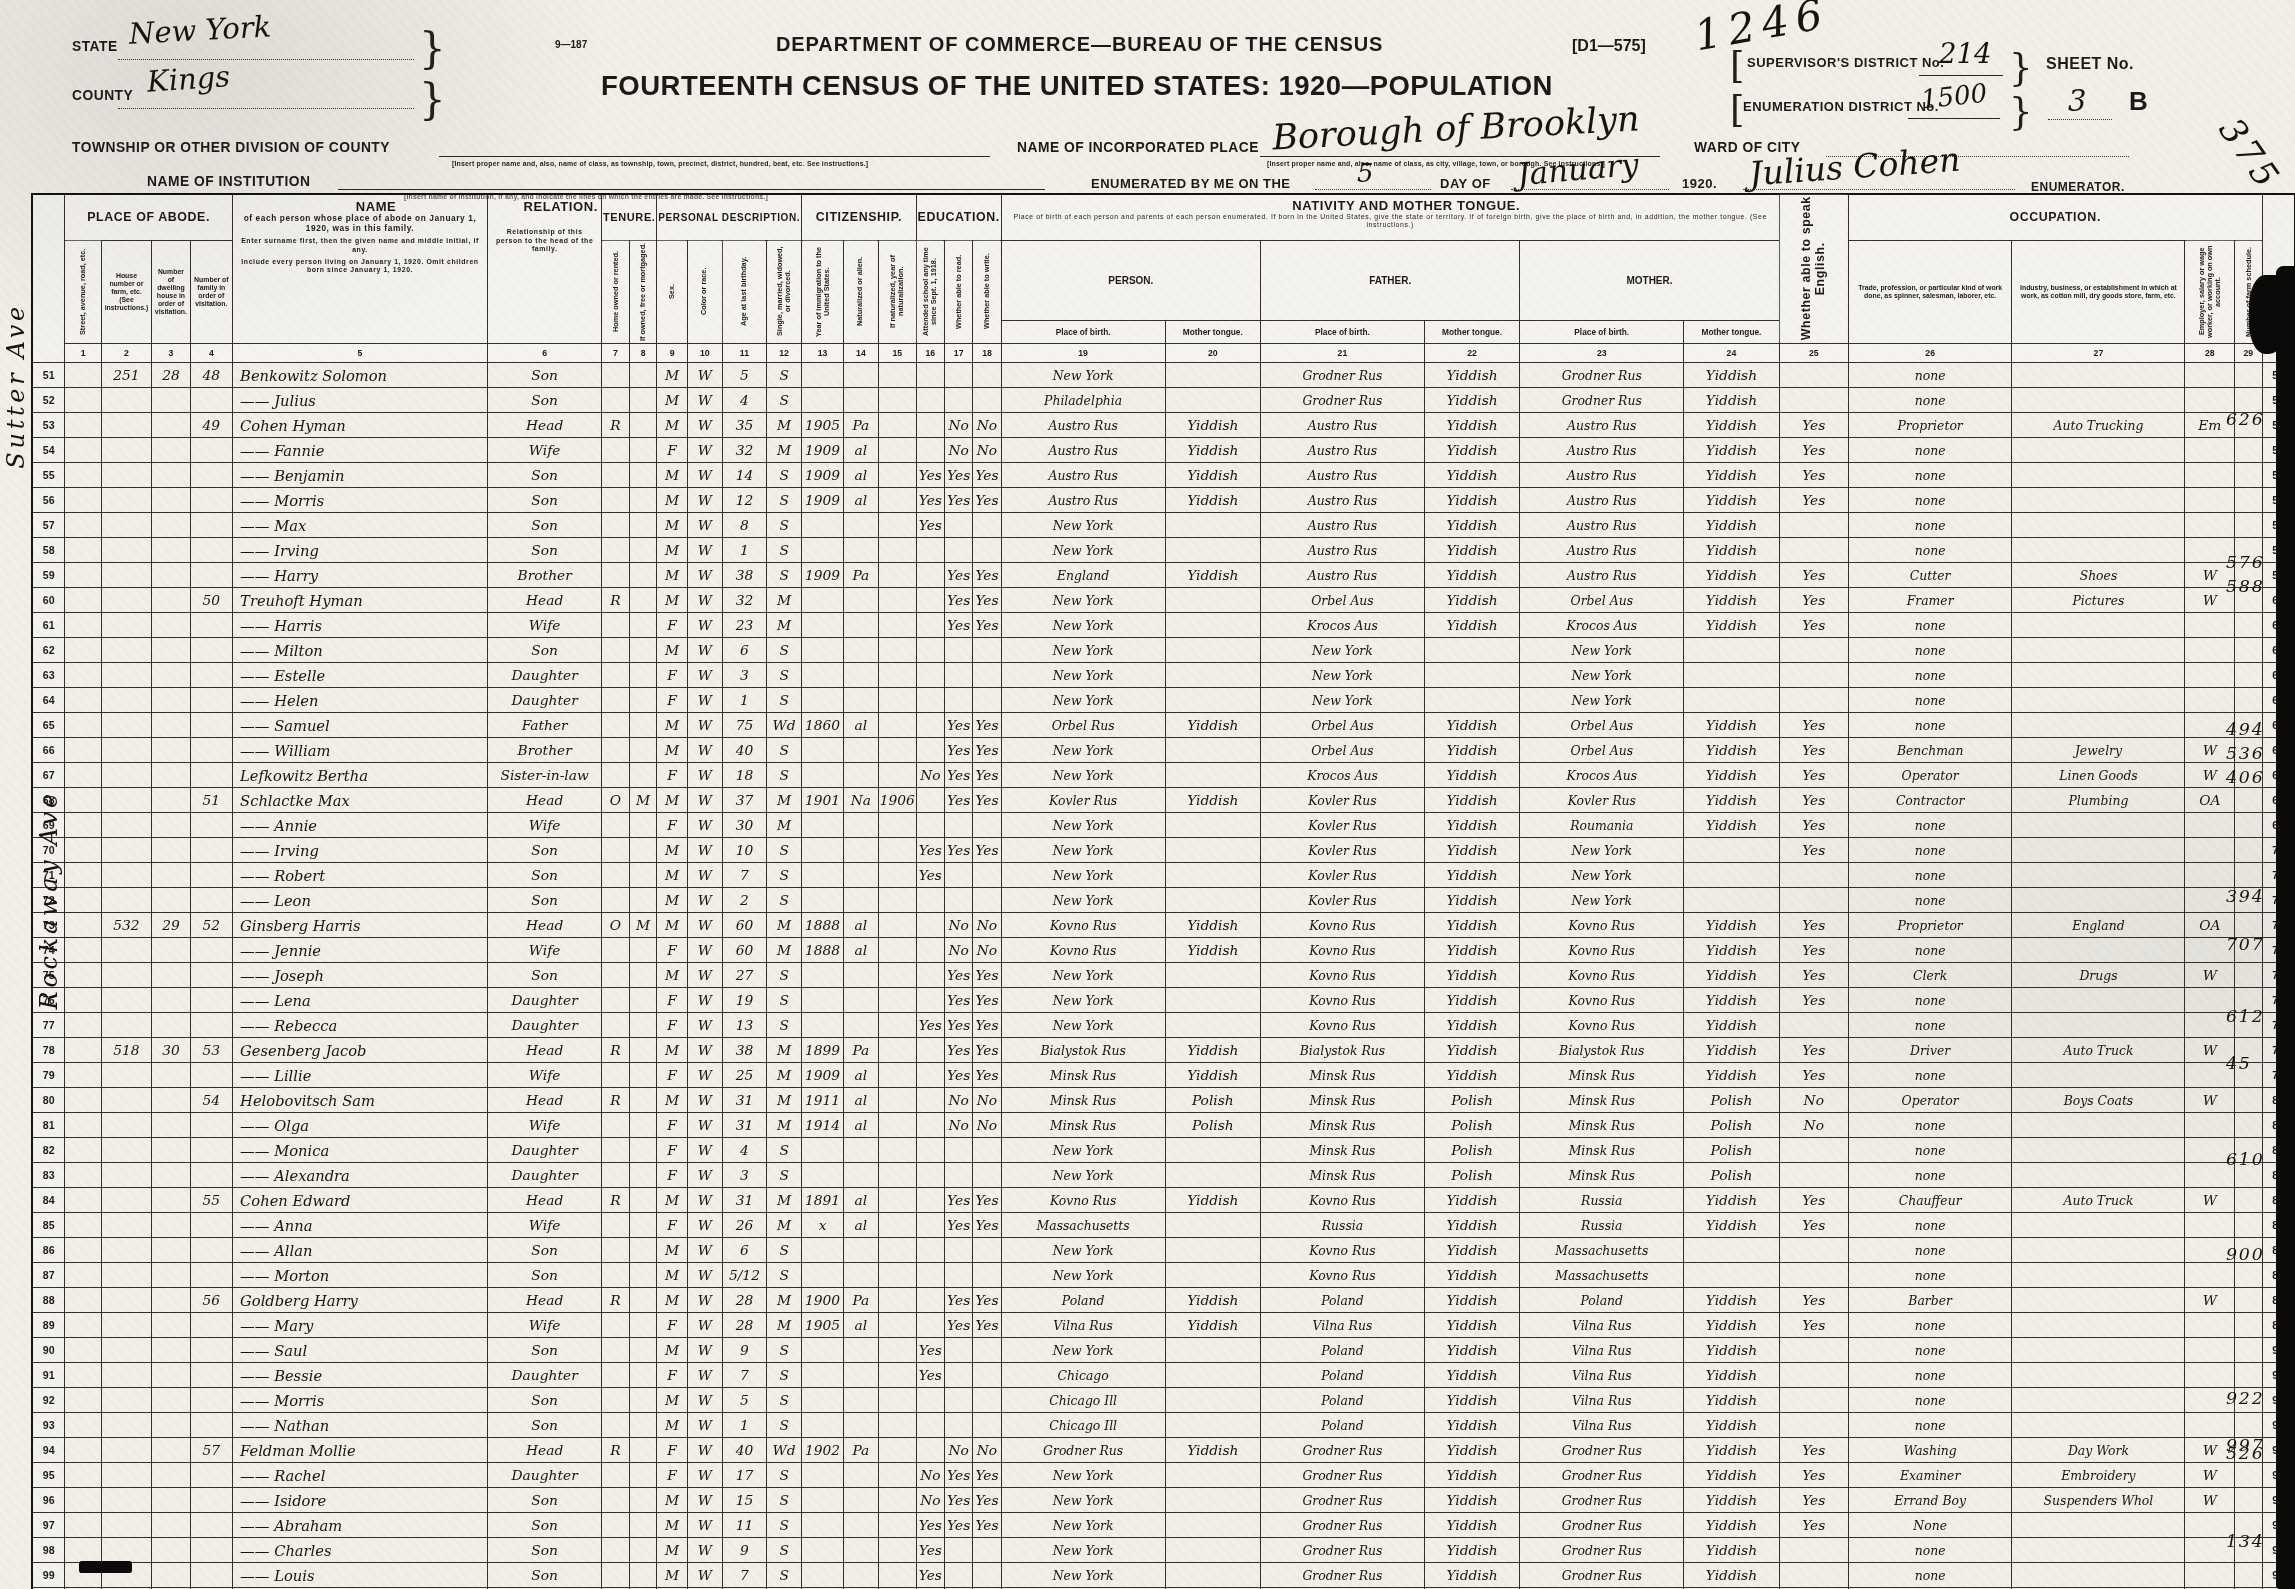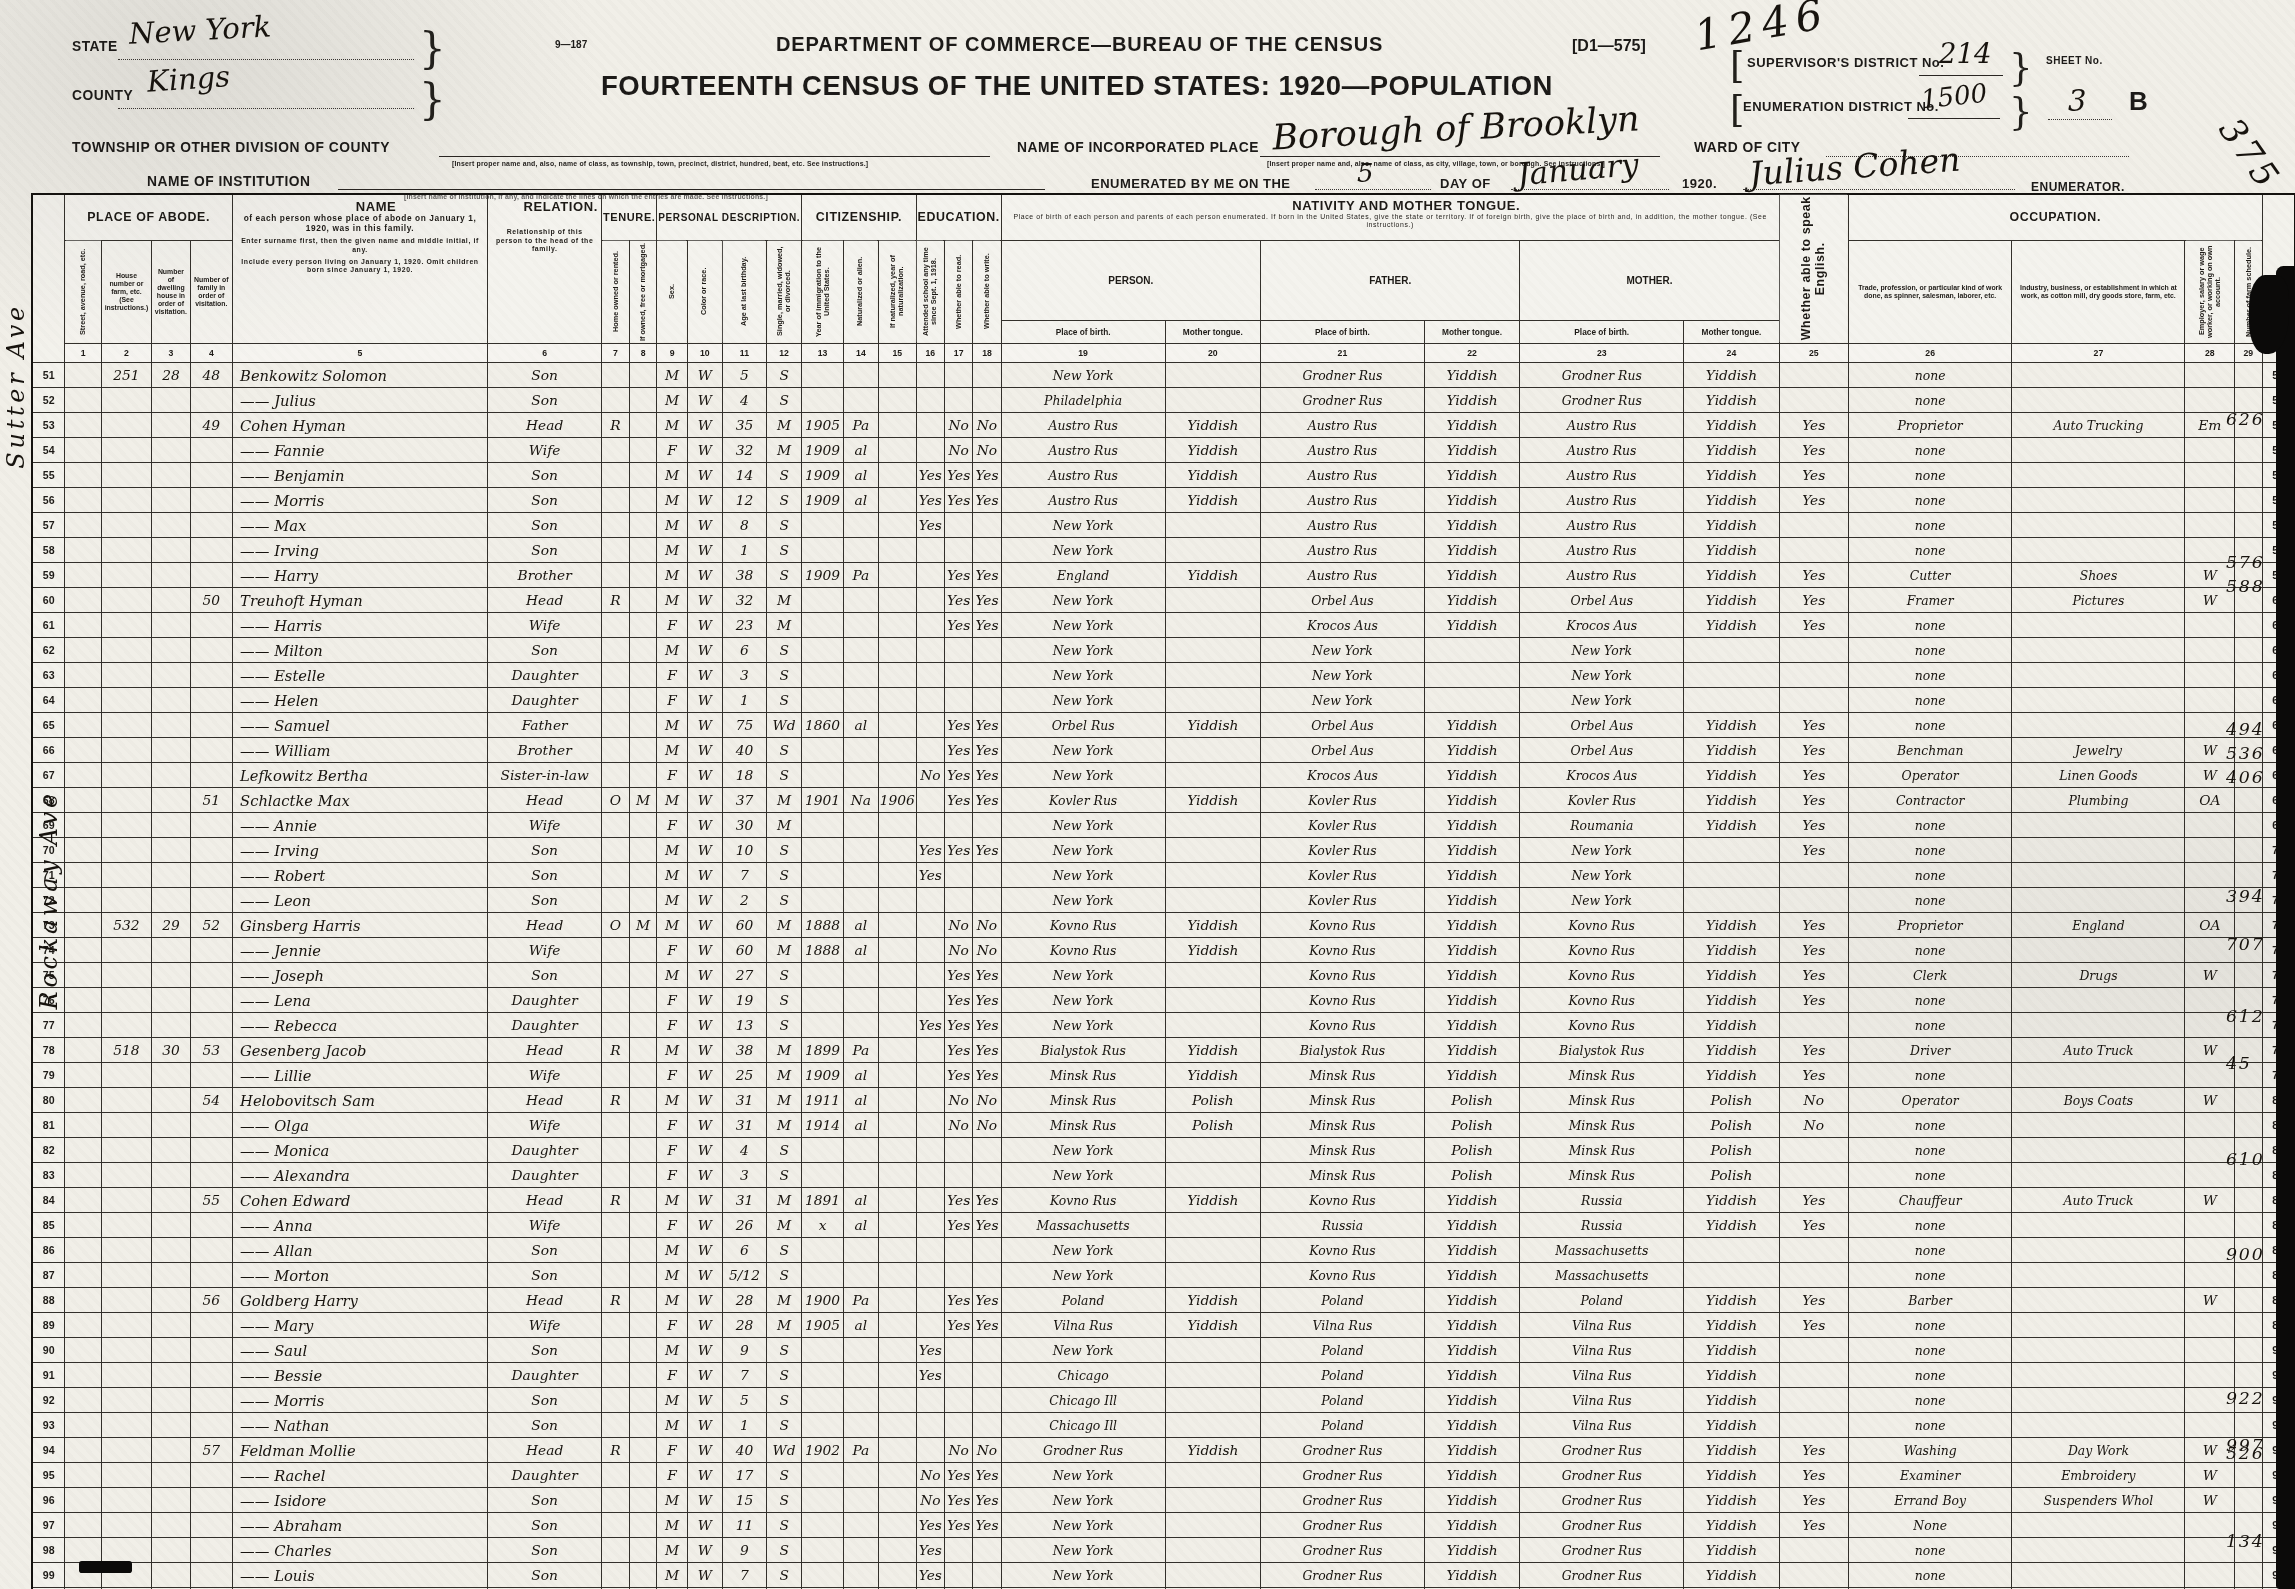--- a/index.html
+++ b/index.html
@@ -64,21 +64,21 @@
     <span class="p" style="left:1536px;top:37px;font-size:16px;font-weight:bold;margin-left:36px;">[D1—575]</span>
     <span class="p" style="left:601px;top:70px;font-size:27.5px;font-weight:bold;letter-spacing:0.5px;">FOURTEENTH CENSUS OF THE UNITED STATES: 1920—POPULATION</span>
 
     <span class="p hw" style="left:1694px;top:0px;font-size:42px;transform:rotate(-10deg);letter-spacing:7.3px;">1246</span>
 
     <span class="p brace" style="left:1730px;top:44px;font-size:37px;">[</span>
     <span class="p lab" style="left:1747px;top:55px;font-size:13px;">SUPERVISOR'S DISTRICT No.</span>
     <span class="p hw" style="left:1939px;top:37px;font-size:27.5px;">214</span>
     <div class="rule solid" style="left:1919px;top:75px;width:84px;"></div>
     <span class="p brace" style="left:2009px;top:46px;font-size:37px;">}</span>
-    <span class="p lab" style="left:2046px;top:55px;font-size:10px;">SHEET No.</span>
+    <span class="p lab" style="left:2046px;top:55px;font-size:16px;">SHEET No.</span>
 
     <span class="p brace" style="left:1730px;top:88px;font-size:37px;">[</span>
     <span class="p lab" style="left:1743px;top:99px;font-size:13px;">ENUMERATION DISTRICT No.</span>
     <span class="p hw" style="left:1921px;top:81px;font-size:26px;transform:rotate(-6deg);">1500</span>
     <div class="rule solid" style="left:1908px;top:118px;width:92px;"></div>
     <span class="p brace" style="left:2009px;top:90px;font-size:37px;">}</span>
     <span class="p hw" style="left:2068px;top:84px;font-size:29px;">3</span>
     <div class="rule" style="left:2048px;top:119px;width:64px;"></div>
     <span class="p" style="left:2129px;top:86px;font-size:26px;font-weight:bold;">B</span>
 

